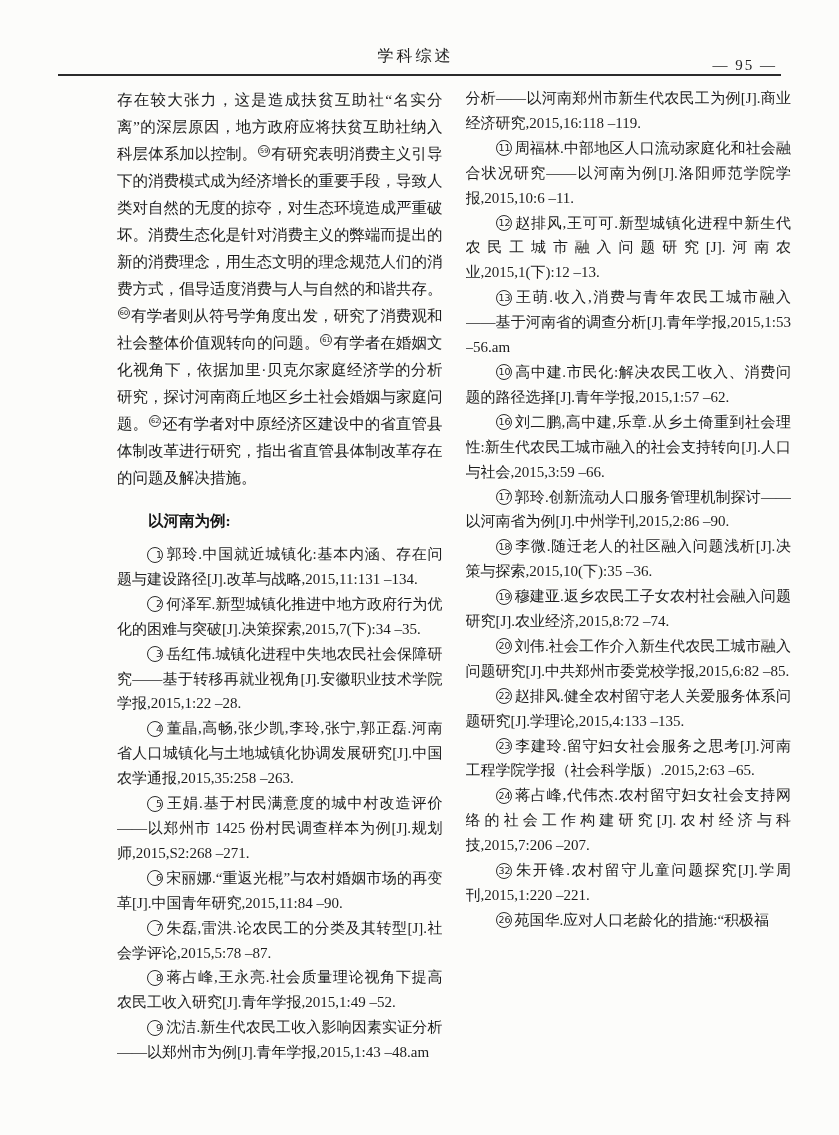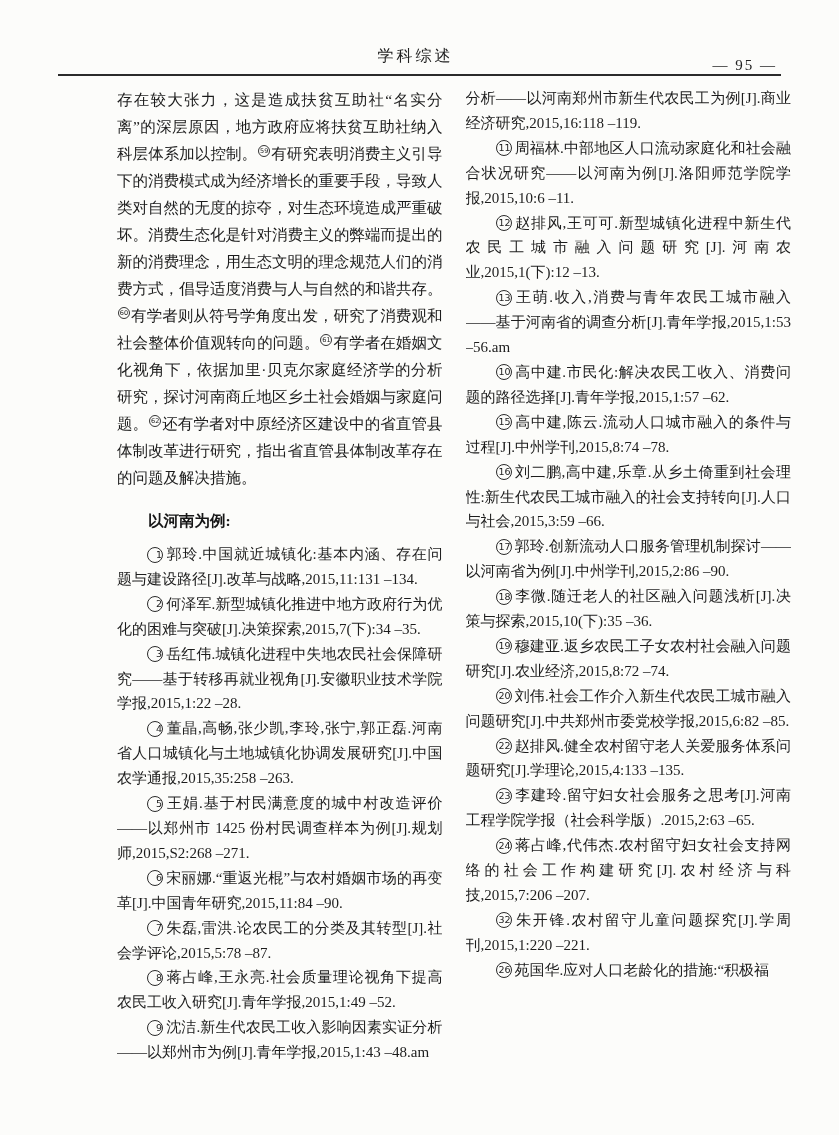--- a/index.html
+++ b/index.html
@@ -90,21 +90,20 @@
         </div>
     </div>
 
     <div class="col">
       <div>
           <p class="ref cont">分析——以河南郑州市新生代农民工为例[J].商业经济研究,2015,16:118 –119.</p>
           <p class="ref"><span class="refnum">11</span>周福林.中部地区人口流动家庭化和社会融合状况研究——以河南为例[J].洛阳师范学院学报,2015,10:6 –11.</p>
           <p class="ref"><span class="refnum">12</span>赵排风,王可可.新型城镇化进程中新生代农民工城市融入问题研究[J].河南农业,2015,1(下):12 –13.</p>
           <p class="ref"><span class="refnum">13</span>王萌.收入,消费与青年农民工城市融入——基于河南省的调查分析[J].青年学报,2015,1:53 –56.am</p>
           <p class="ref"><span class="refnum">10</span>高中建.市民化:解决农民工收入、消费问题的路径选择[J].青年学报,2015,1:57 –62.</p>
-          <p class="ref"><span class="refnum">15</span>高中建,陈云.流动人口城市融入的条件与过程[J].中州学刊,2015,8:74 –78.</p>
           <p class="ref"><span class="refnum">16</span>刘二鹏,高中建,乐章.从乡土倚重到社会理性:新生代农民工城市融入的社会支持转向[J].人口与社会,2015,3:59 –66.</p>
           <p class="ref"><span class="refnum">17</span>郭玲.创新流动人口服务管理机制探讨——以河南省为例[J].中州学刊,2015,2:86 –90.</p>
           <p class="ref"><span class="refnum">18</span>李微.随迁老人的社区融入问题浅析[J].决策与探索,2015,10(下):35 –36.</p>
           <p class="ref"><span class="refnum">19</span>穆建亚.返乡农民工子女农村社会融入问题研究[J].农业经济,2015,8:72 –74.</p>
           <p class="ref"><span class="refnum">20</span>刘伟.社会工作介入新生代农民工城市融入问题研究[J].中共郑州市委党校学报,2015,6:82 –85.</p>
           <p class="ref"><span class="refnum">22</span>赵排风.健全农村留守老人关爱服务体系问题研究[J].学理论,2015,4:133 –135.</p>
           <p class="ref"><span class="refnum">23</span>李建玲.留守妇女社会服务之思考[J].河南工程学院学报（社会科学版）.2015,2:63 –65.</p>
           <p class="ref"><span class="refnum">24</span>蒋占峰,代伟杰.农村留守妇女社会支持网络的社会工作构建研究[J].农村经济与科技,2015,7:206 –207.</p>
           <p class="ref"><span class="refnum">32</span>朱开锋.农村留守儿童问题探究[J].学周刊,2015,1:220 –221.</p>
           <p class="ref"><span class="refnum">26</span>苑国华.应对人口老龄化的措施:“积极福</p>

